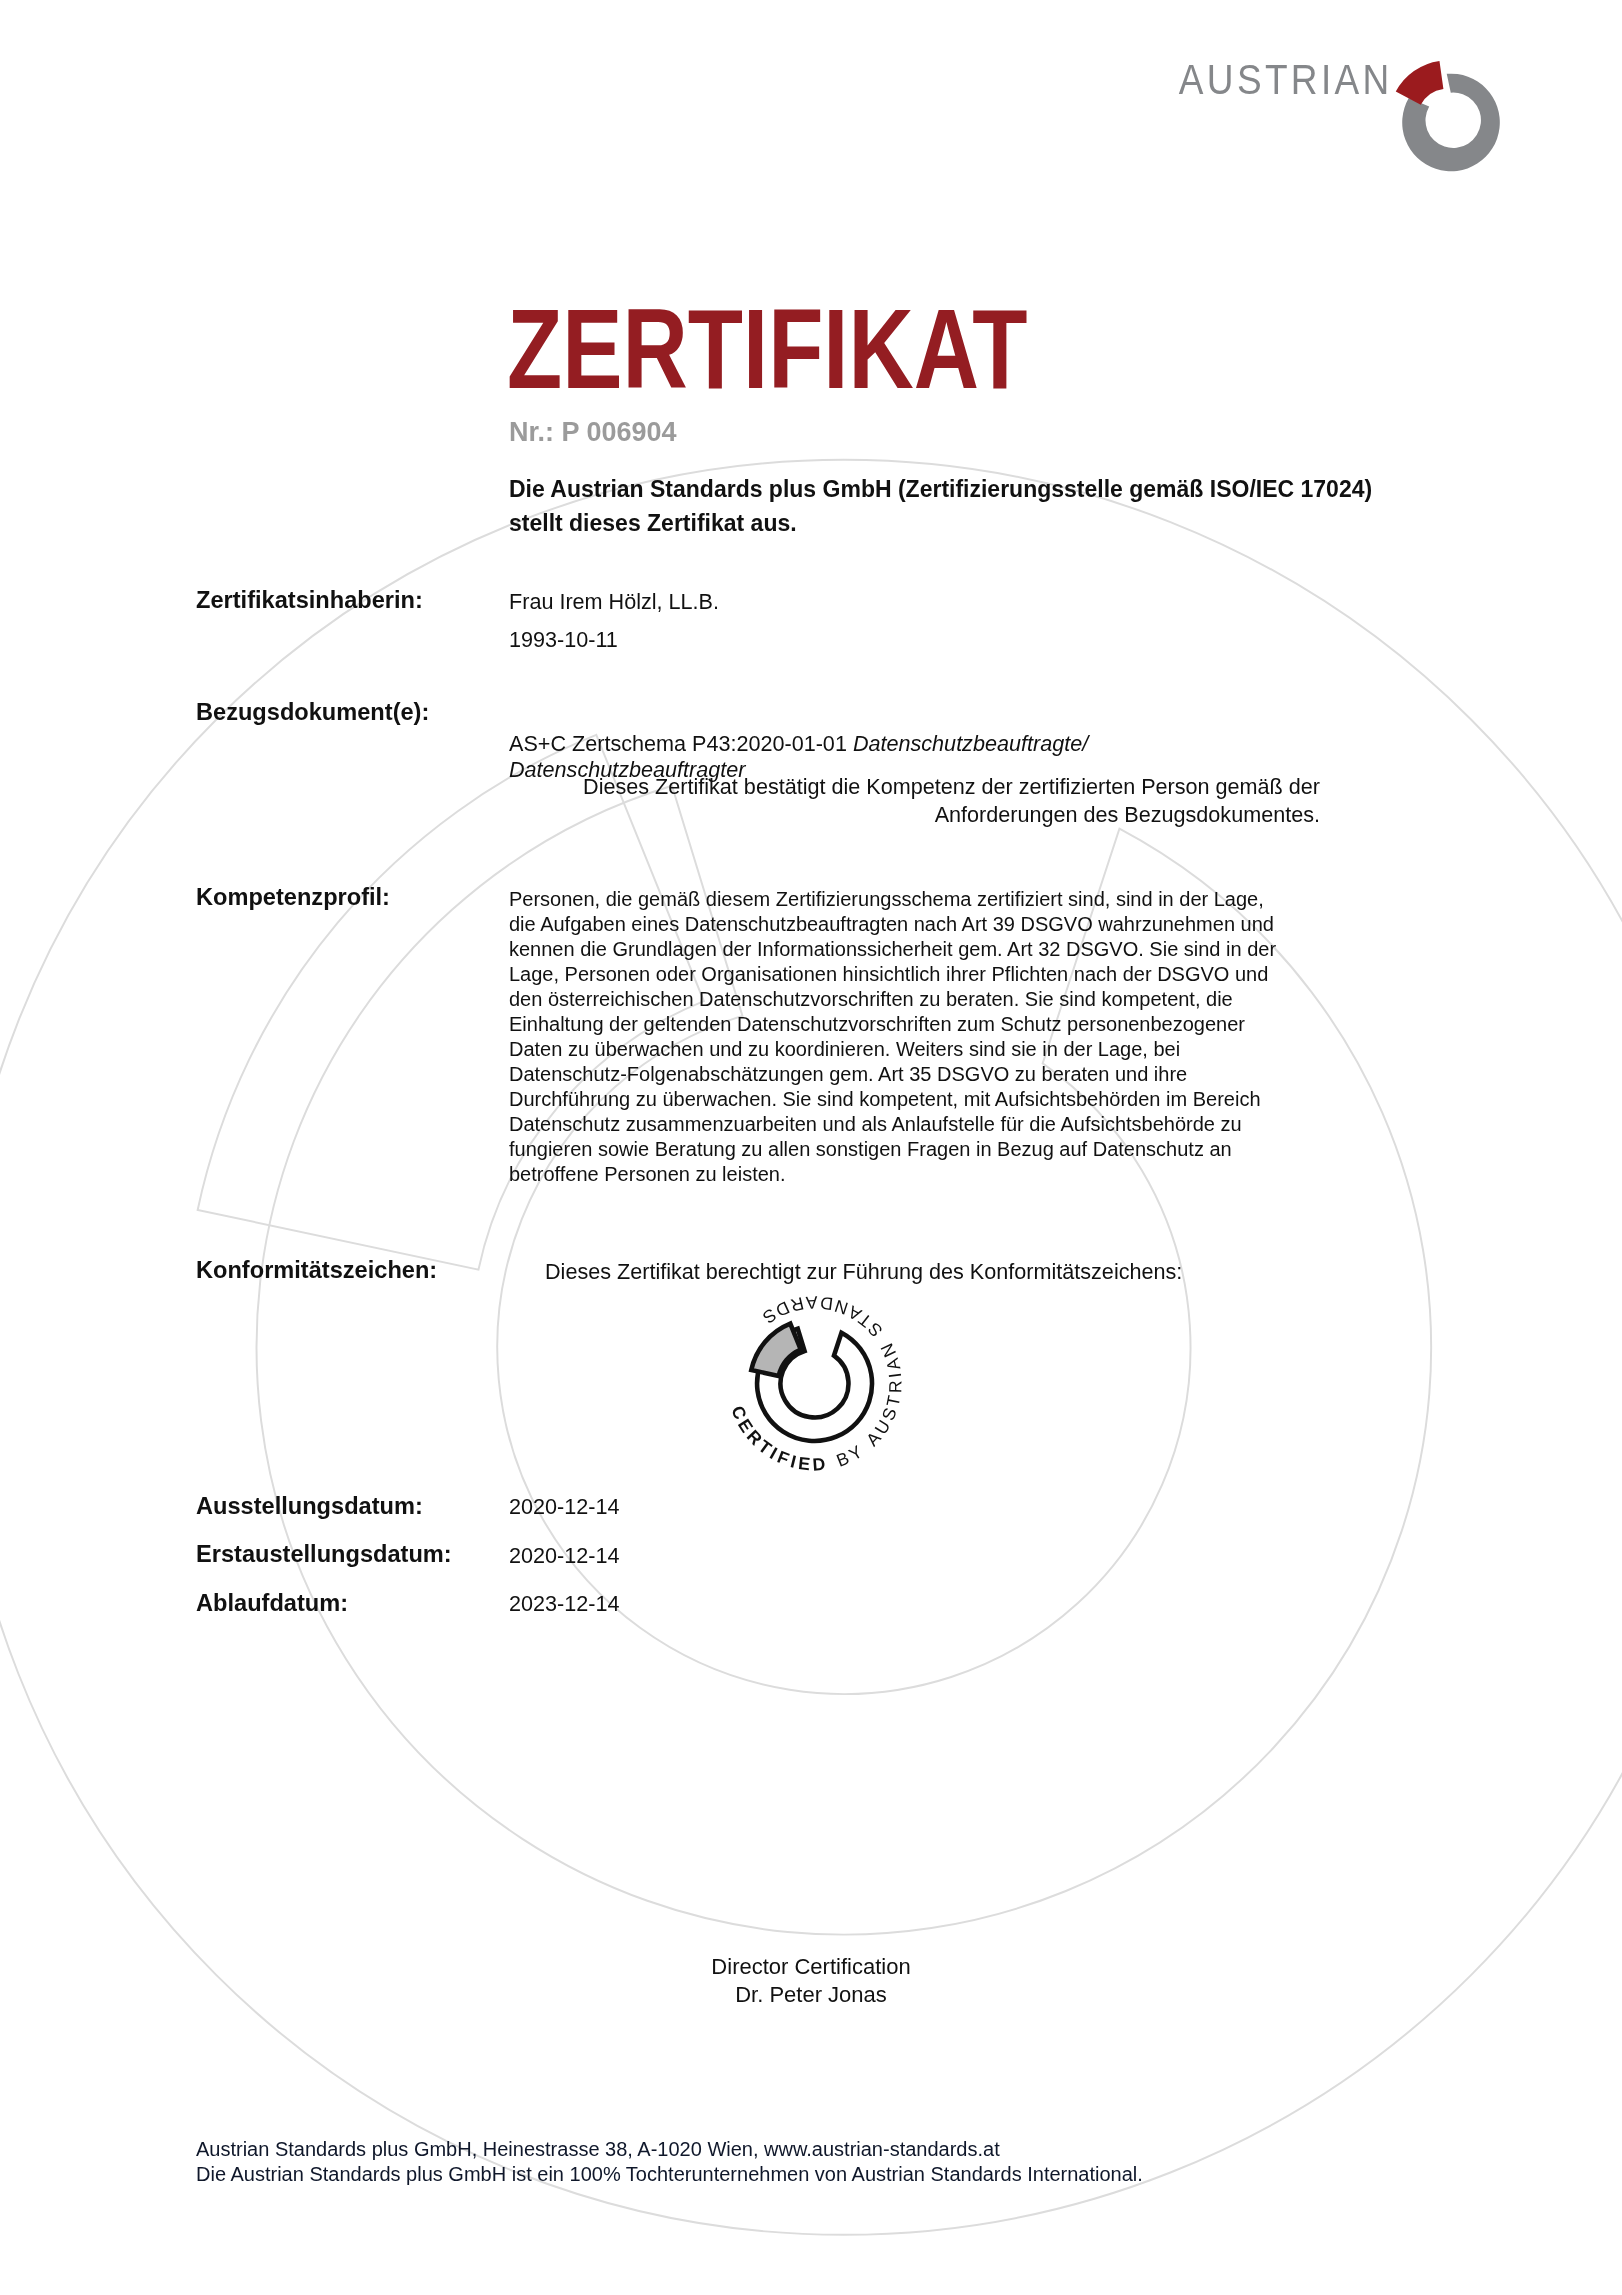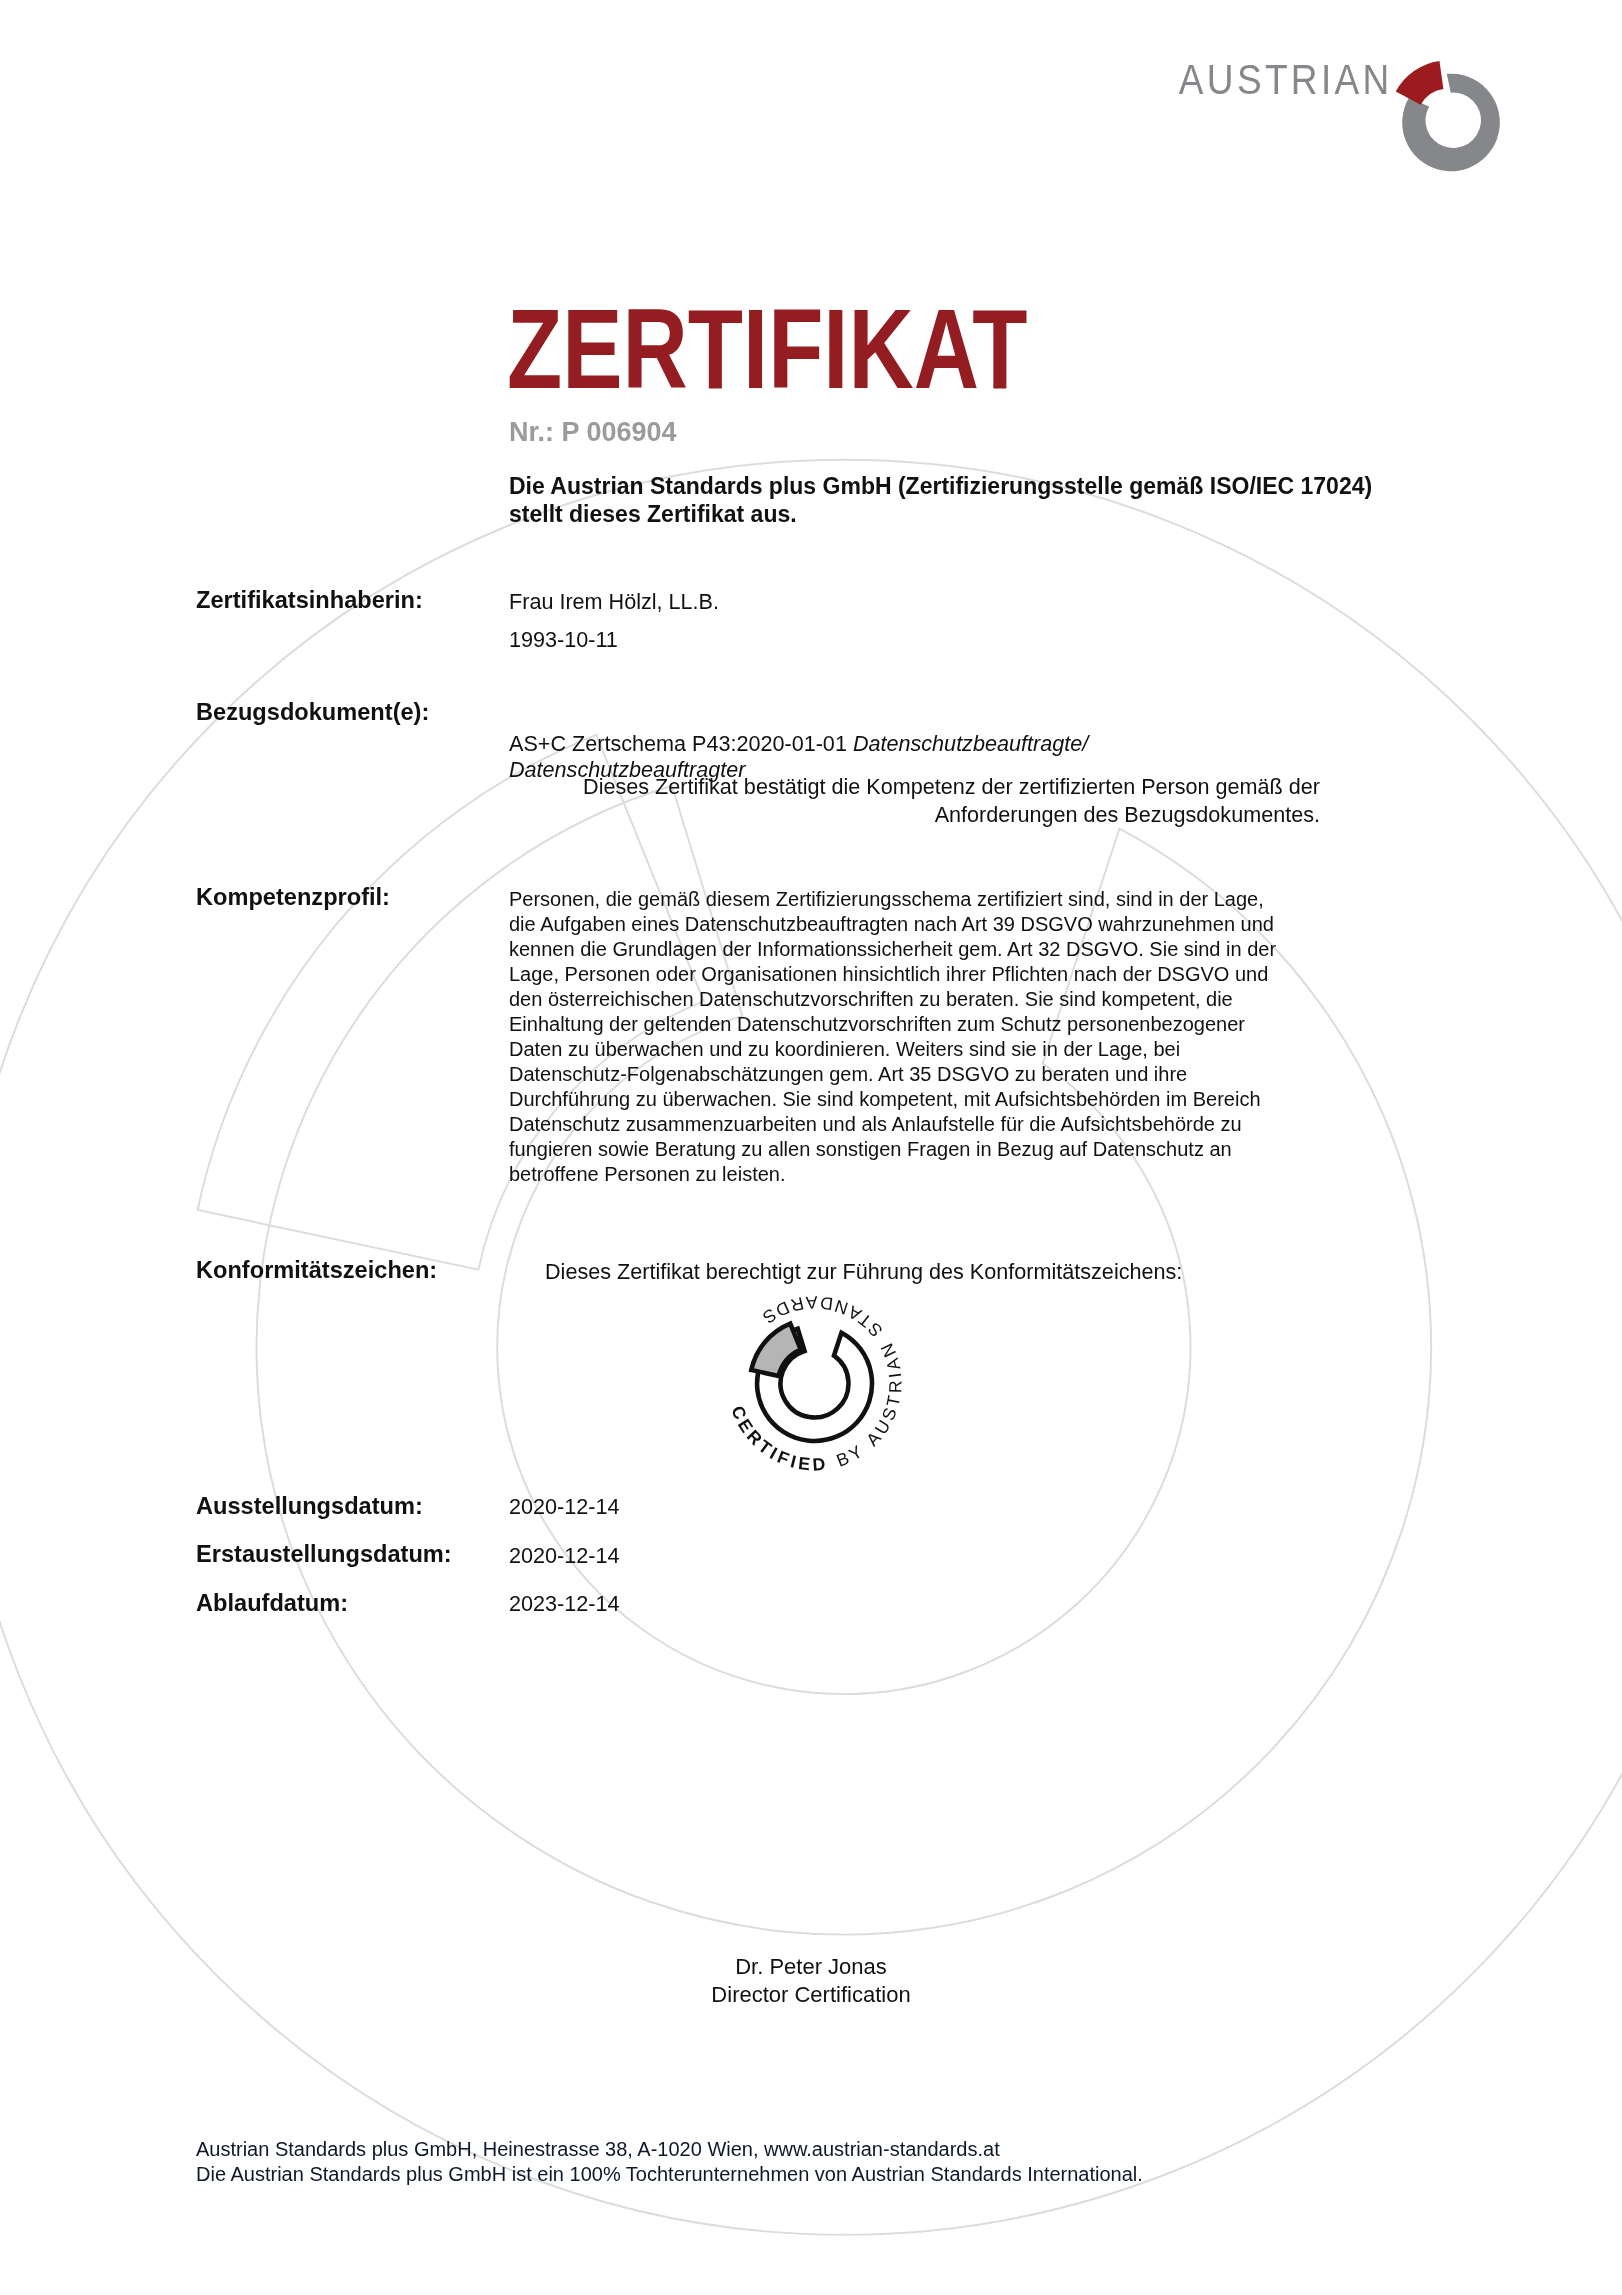--- a/index.html
+++ b/index.html
@@ -16,21 +16,21 @@
 
   
   #brand-text{right:229px;top:58px;text-align:right;line-height:1;}
   #brand-top{font-size:43px;letter-spacing:3.9px;color:#85878a;font-weight:400;}
   #brand-bottom{font-size:52px;letter-spacing:0.7px;color:#9b1b1e;font-weight:700;margin-top:1.3px;}
   #brand-mark{right:110px;top:54px;width:122px;height:137px;}
 
   
   #doc-title{left:507px;top:293px;font-size:113px;font-weight:700;color:#941d22;line-height:1;}
   #cert-number{left:509px;top:417px;font-size:27px;font-weight:700;color:#9b9b9b;}
-  #intro{left:509px;top:472px;font-size:23px;font-weight:700;color:#111;line-height:28px;white-space:pre-line;}
+  #intro{left:509px;top:472px;font-size:23px;font-weight:700;color:#111;line-height:34px;white-space:pre-line;}
 
   
   .label{position:absolute;left:196px;font-size:23.6px;font-weight:700;color:#111;white-space:nowrap;}
   .value{position:absolute;left:509px;font-size:21.6px;color:#111;white-space:nowrap;}
   .para{position:absolute;left:509px;font-size:20px;color:#111;line-height:25px;white-space:pre-line;width:811px;}
   .ital{font-style:italic;}
 
   
   #seal{left:710px;top:1279px;width:209px;height:209px;}
 
@@ -120,19 +120,19 @@
 <div class="label" style="top:1493px;">Ausstellungsdatum:</div>
 <div class="value" style="top:1494px;">2020-12-14</div>
 
 <div class="label" style="top:1541px;">Erstaustellungsdatum:</div>
 <div class="value" style="top:1543px;">2020-12-14</div>
 
 <div class="label" style="top:1590px;">Ablaufdatum:</div>
 <div class="value" style="top:1591px;">2023-12-14</div>
 
 <div id="signature" class="abs">
+  <div>Director Certification</div>
   <div>Dr. Peter Jonas</div>
-  <div>Director Certification</div>
 </div>
 
 <div id="footer" class="abs">Austrian Standards plus GmbH, Heinestrasse 38, A-1020 Wien, www.austrian-standards.at
 Die Austrian Standards plus GmbH ist ein 100% Tochterunternehmen von Austrian Standards International.</div>
 
 
 </body></html>

